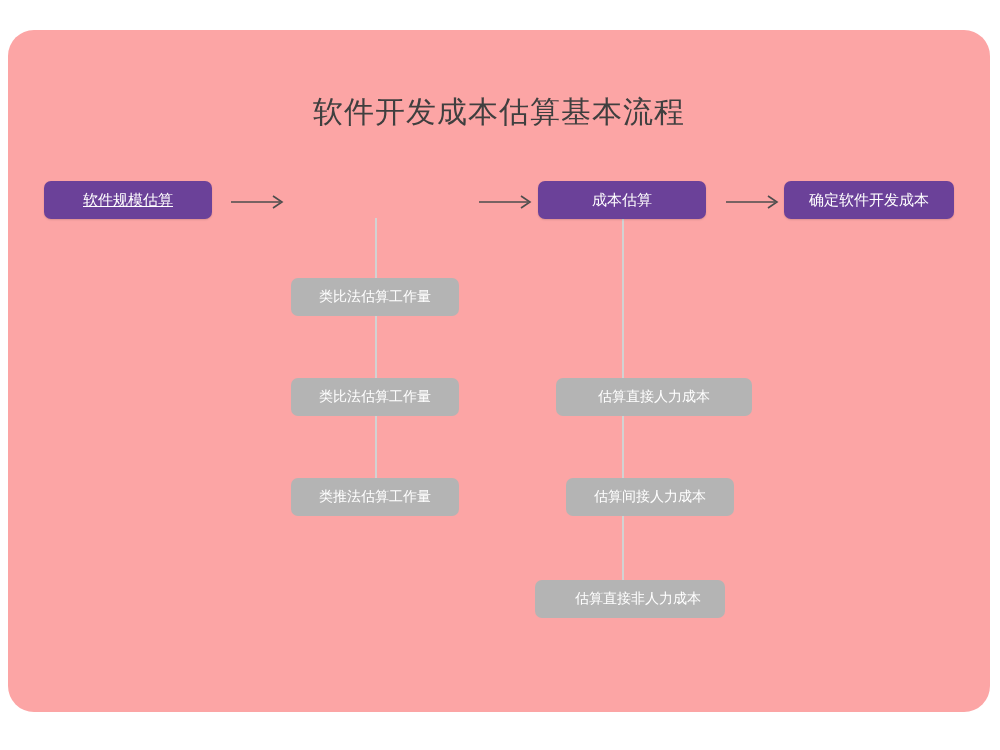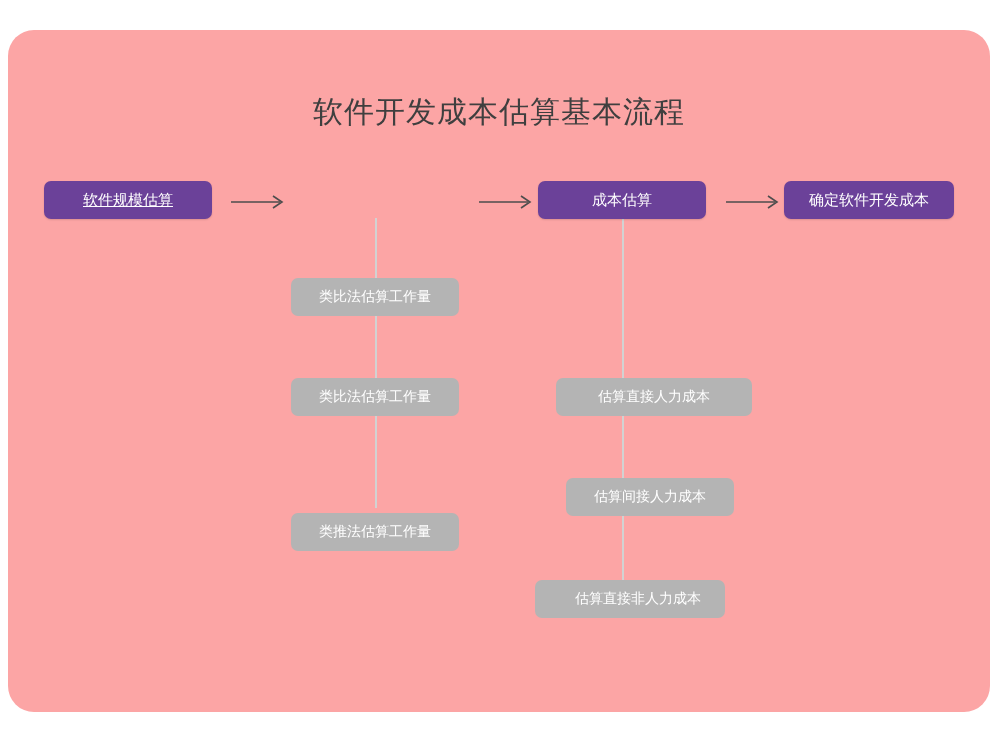--- a/index.html
+++ b/index.html
@@ -130,21 +130,21 @@
   </div>
 
   <div class="sub-node" style="left:283px; top:248px; width:168px;">
     <span>类比法估算工作量</span>
   </div>
 
   <div class="sub-node" style="left:283px; top:348px; width:168px;">
     <span>类比法估算工作量</span>
   </div>
 
-  <div class="sub-node" style="left:283px; top:448px; width:168px;margin-top:35px;">
+  <div class="sub-node" style="left:283px; top:448px; width:168px;">
     <span>类推法估算工作量</span>
   </div>
 
 
   <div class="sub-node" style="left:548px; top:348px; width:196px;">
     <span>估算直接人力成本</span>
   </div>
 
   <div class="sub-node" style="left:530px; top:448px; width:168px;margin-left:28px;">
     <span>估算间接人力成本</span>

